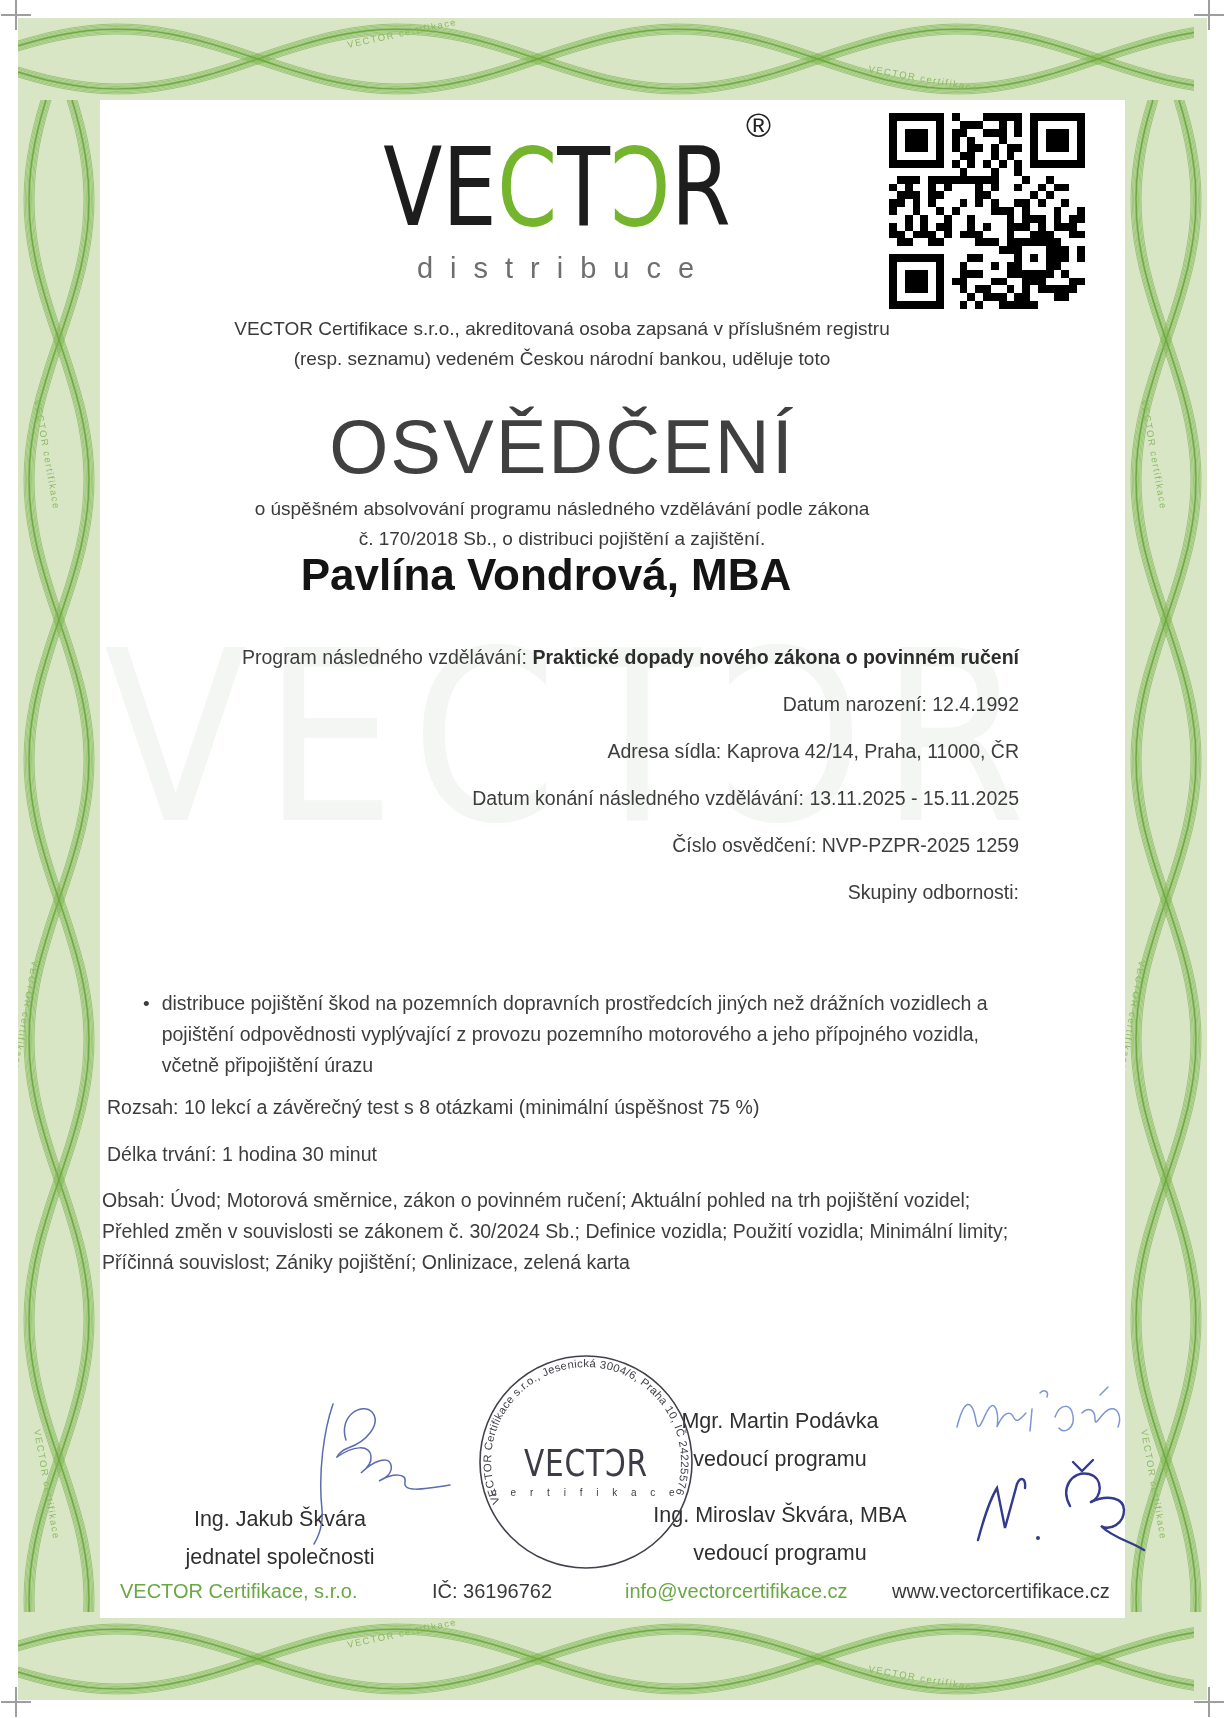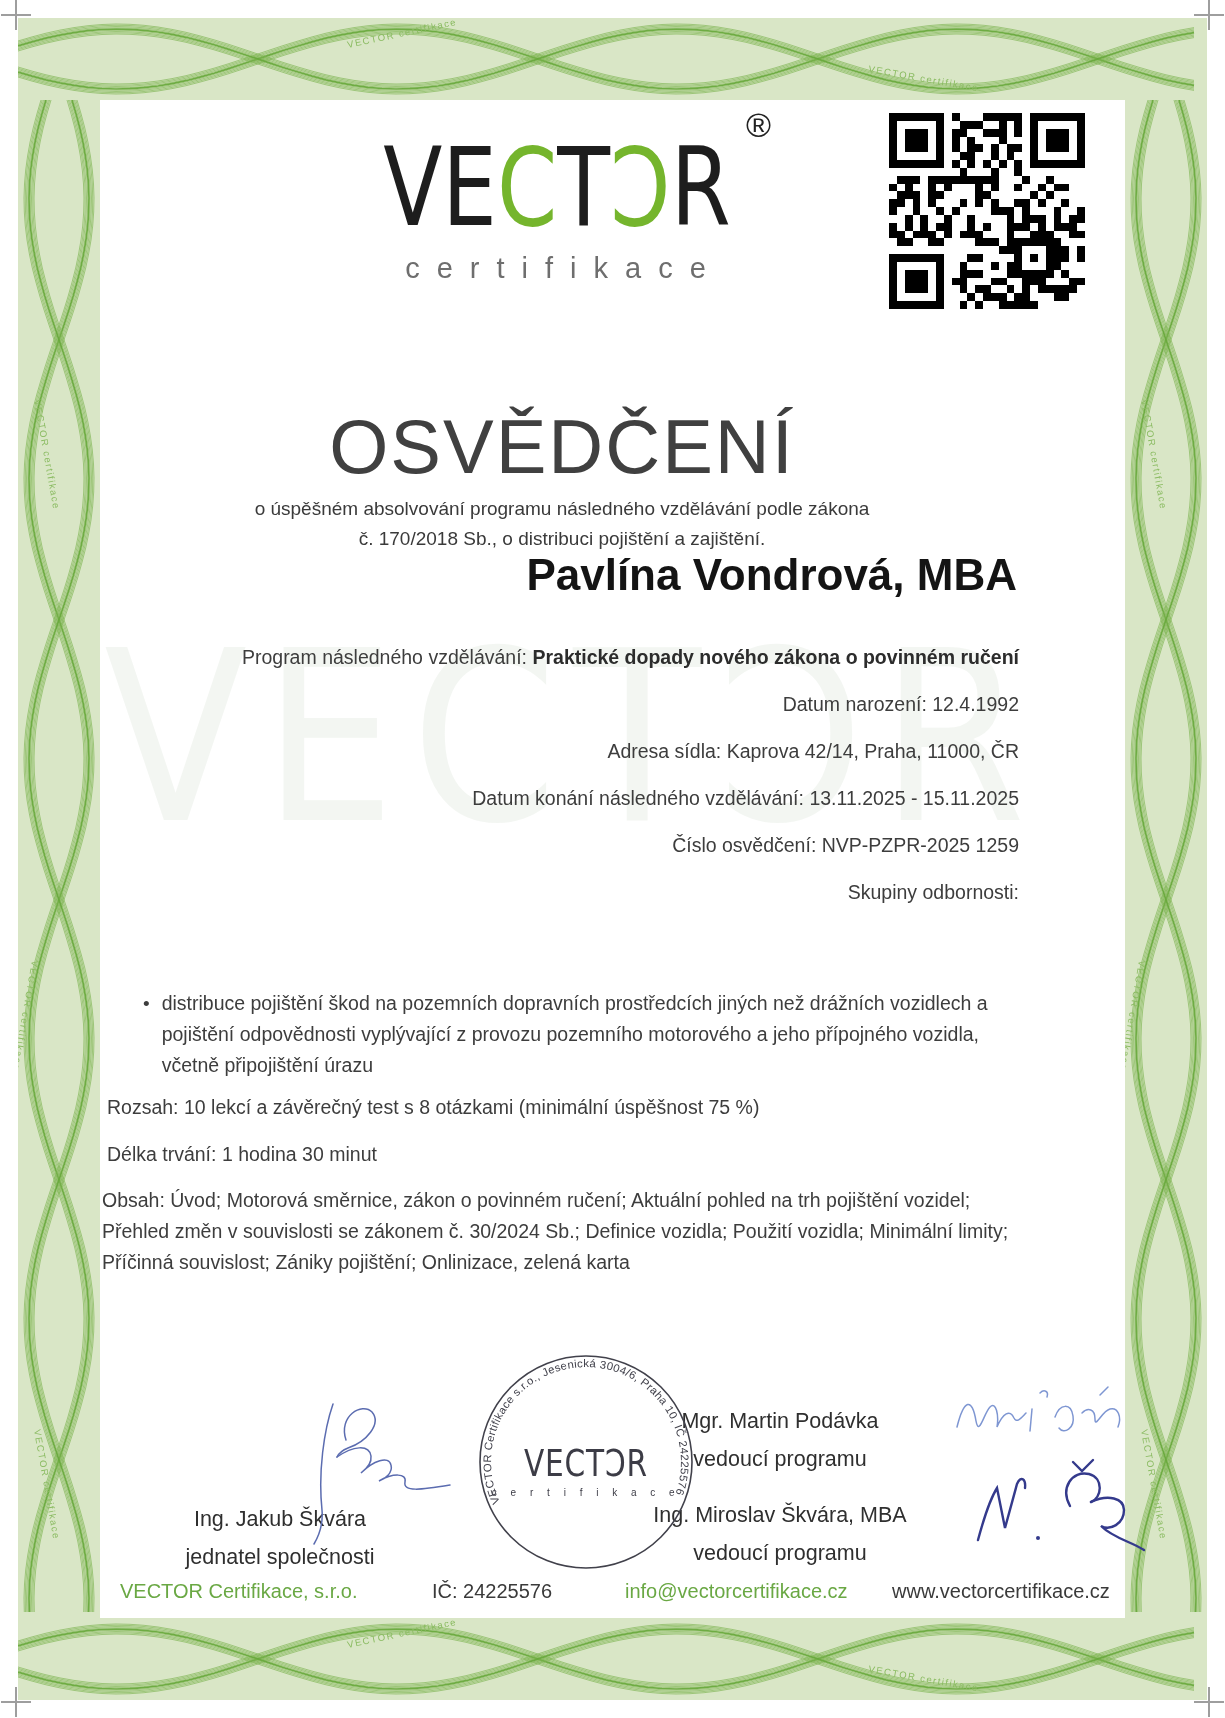--- a/index.html
+++ b/index.html
@@ -36,21 +36,21 @@
   .logo-sub{margin-top:8px;font-size:29px;letter-spacing:17px;padding-left:14px;color:#6e6e6e;}
   .logo-reg{left:746px;top:106px;font-size:34px;color:#222;}
   .qr{left:889px;top:113px;width:196px;height:196px;}
   .qr svg{width:100%;height:100%;}
 
   
   .intro{left:107px;top:314px;width:910px;text-align:center;font-size:19px;line-height:30px;color:#3a3a3a;}
   .cert-title{left:107px;top:404px;width:910px;text-align:center;font-size:76px;line-height:86px;
     letter-spacing:2px;color:#404040;}
   .cert-sub{left:107px;top:494px;width:910px;text-align:center;font-size:19px;line-height:30px;color:#3a3a3a;}
-  .recipient{left:107px;top:548px;width:910px;text-align:right;font-size:44px;line-height:54px;
+  .recipient{left:91px;top:548px;width:910px;text-align:center;font-size:44px;line-height:54px;
     font-weight:bold;color:#141414;}
 
   .details{left:107px;top:645px;width:912px;}
   .detail-row{height:47px;font-size:19.5px;line-height:24px;text-align:right;}
   .detail-row .b{font-weight:bold;color:#2c2c2c;}
 
   .bullet{left:143px;top:988px;width:882px;display:flex;gap:12px;font-size:19.5px;line-height:31px;}
   .bullet .dot{font-size:19px;line-height:31px;}
 
   .scope{left:107px;top:1094px;width:912px;font-size:19.5px;line-height:26px;}
@@ -189,21 +189,21 @@
         <text transform="translate(16,300) rotate(80)" class="bandtxt">VECTOR certifikace</text>
         <text transform="translate(14,860) rotate(100)" class="bandtxt">VECTOR certifikace</text>
         <text transform="translate(16,1330) rotate(80)" class="bandtxt">VECTOR certifikace</text>
       </svg>
     </div>
 
   <div class="watermark">VECTƆR</div>
 
   <div class="z logo-block">
     <div class="logo-word"><span>VE</span><span class="grn">C</span><span>T</span><span class="grn">Ɔ</span><span>R</span></div>
-    <div class="logo-sub">certifikace</div>
+    <div class="logo-sub">distribuce</div>
   </div>
   <div class="z logo-reg">®</div>
 
   <div class="z qr"><svg id="qrsvg" viewBox="0 0 25 25" shape-rendering="crispEdges">
         <rect x="0" y="0" width="25" height="25" fill="#fff"></rect>
         <rect x="8" y="0" width="1" height="1" fill="#000"></rect>
         <rect x="12" y="0" width="1" height="1" fill="#000"></rect>
         <rect x="13" y="0" width="1" height="1" fill="#000"></rect>
         <rect x="14" y="0" width="1" height="1" fill="#000"></rect>
         <rect x="15" y="0" width="1" height="1" fill="#000"></rect>
@@ -417,20 +417,24 @@
         <rect x="1" y="1" width="5" height="5" fill="#fff"></rect>
         <rect x="2" y="2" width="3" height="3" fill="#000"></rect>
         <rect x="18" y="0" width="7" height="7" fill="#000"></rect>
         <rect x="19" y="1" width="5" height="5" fill="#fff"></rect>
         <rect x="20" y="2" width="3" height="3" fill="#000"></rect>
         <rect x="0" y="18" width="7" height="7" fill="#000"></rect>
         <rect x="1" y="19" width="5" height="5" fill="#fff"></rect>
         <rect x="2" y="20" width="3" height="3" fill="#000"></rect>
       </svg></div>
 
+  <div class="z intro">
+    <div>VECTOR Certifikace s.r.o., akreditovaná osoba zapsaná v příslušném registru</div>
+    <div>(resp. seznamu) vedeném Českou národní bankou, uděluje toto</div>
+  </div>
 
   <div class="z cert-title">OSVĚDČENÍ</div>
 
   <div class="z cert-sub">
     <div>o úspěšném absolvování programu následného vzdělávání podle zákona</div>
     <div>č. 170/2018 Sb., o distribuci pojištění a zajištění.</div>
   </div>
 
   <div class="z recipient">Pavlína Vondrová, MBA</div>
 
@@ -502,17 +506,17 @@
   <div class="z sig-label lab-r1">
     <div class="nm">Mgr. Martin Podávka</div>
     <div class="rl">vedoucí programu</div>
   </div>
   <div class="z sig-label lab-r2">
     <div class="nm">Ing. Miroslav Škvára, MBA</div>
     <div class="rl">vedoucí programu</div>
   </div>
 
   <span class="footer-item f1 f-green">VECTOR Certifikace, s.r.o.</span>
-  <span class="footer-item f2 f-dark">IČ: 24225576</span>
+  <span class="footer-item f2 f-dark">IČ: 36196762</span>
   <span class="footer-item f3 f-green">info@vectorcertifikace.cz</span>
   <span class="footer-item f4 f-dark">www.vectorcertifikace.cz</span>
 
 </div>
 
 </body></html>

